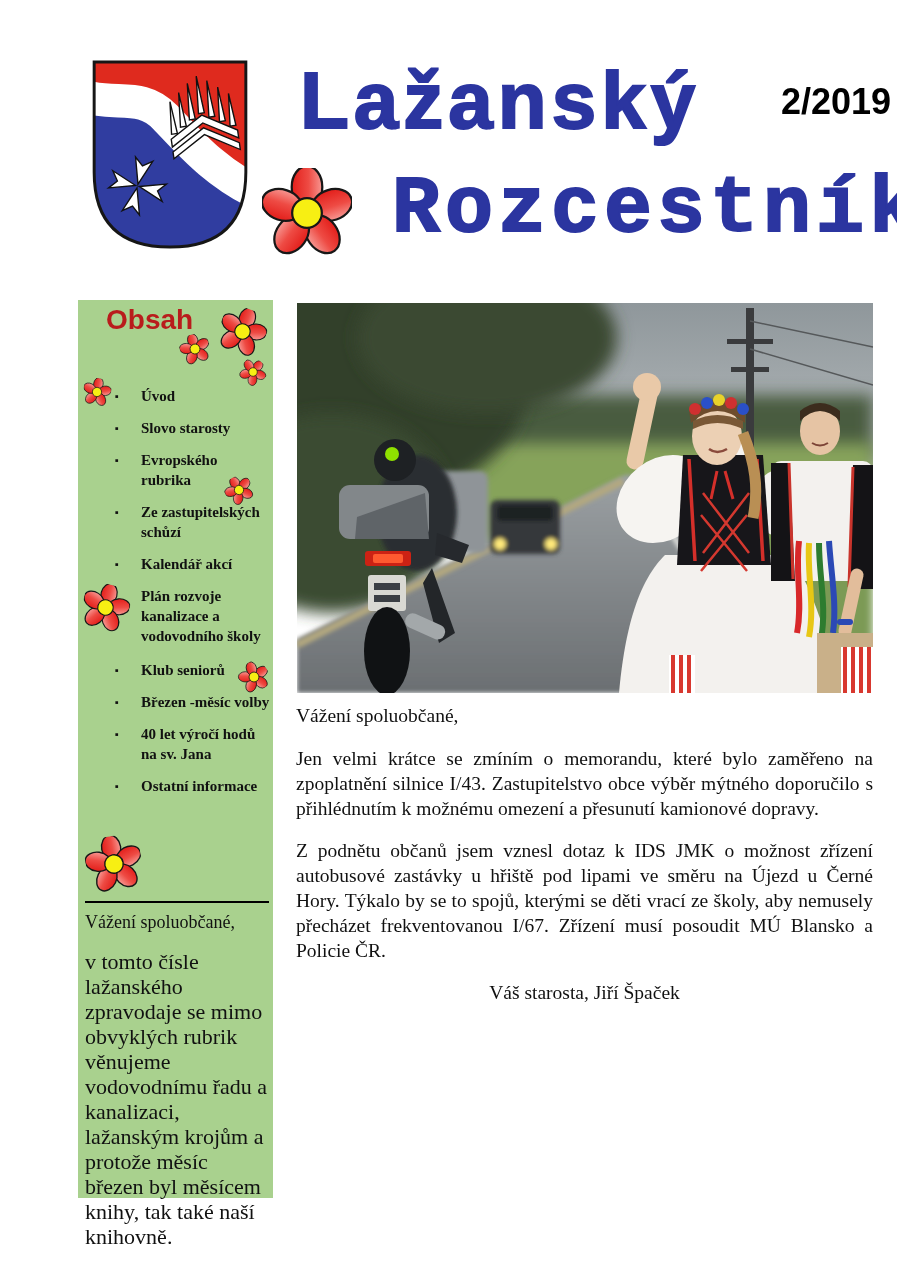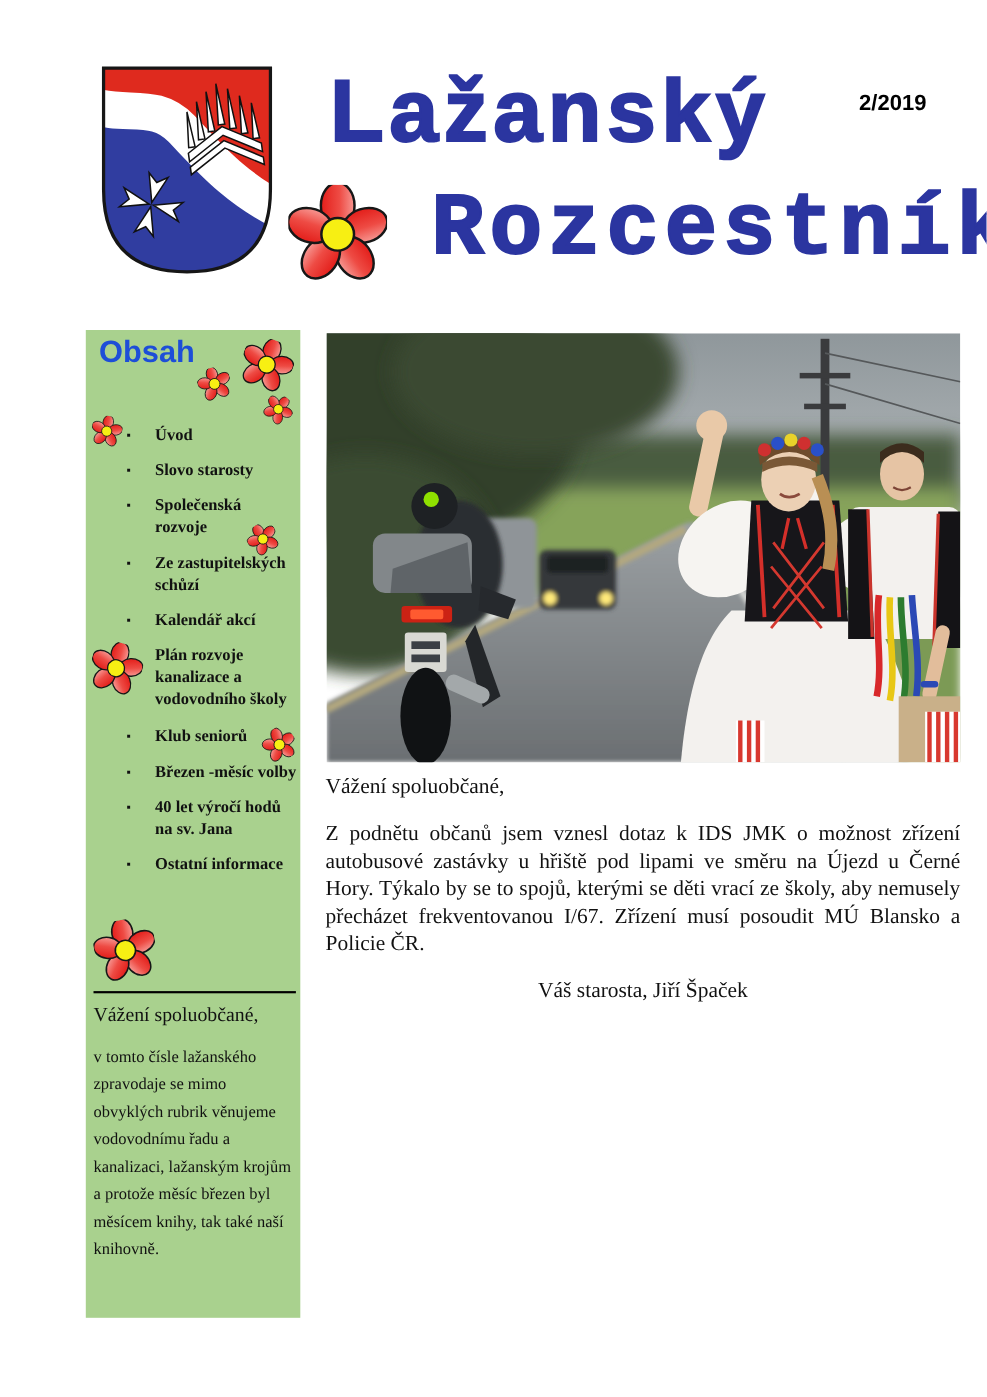--- a/index.html
+++ b/index.html
@@ -7,37 +7,37 @@
         font-family:"Liberation Serif", serif;color:#111;}
 
   
   .coat{position:absolute;left:86px;top:56px;width:168px;height:197px;}
   .title-line{position:absolute;font-family:"Liberation Sans", sans-serif;font-weight:bold;
         font-size:80px;line-height:1;color:#2b35a0;letter-spacing:5px;
         -webkit-text-stroke:2px #2b35a0;white-space:nowrap;}
   .t1{left:300px;top:61px;}
   .t2{left:392px;top:170px;font-family:Liberation Mono, monospace;}
   .issue{position:absolute;left:781px;top:84px;font-family:"Liberation Sans", sans-serif;
-        font-weight:bold;font-size:20px;line-height:1;color:#000;}
+        font-weight:bold;font-size:36px;line-height:1;color:#000;}
 
   
   .flower{position:absolute;z-index:5;}
 
   
   .sidebar{position:absolute;left:78px;top:300px;width:195px;height:898px;background:#a9d18e;}
-  .sidebar h2{position:absolute;left:12px;top:4px;margin:0;font-family:"Liberation Sans", sans-serif;
-        font-weight:bold;font-size:28px;color:#1d4ed8;}
+  .sidebar h2{position:absolute;left:28px;top:4px;margin:0;font-family:"Liberation Sans", sans-serif;
+        font-weight:bold;font-size:28px;color:#b91c1c;}
   .toc{position:absolute;left:0;top:86px;width:195px;margin:0;padding:0;list-style:none;}
   .toc li{position:relative;padding:0 3px 0 63px;margin:0 0 12px 0;
         font-weight:bold;font-size:15px;line-height:20px;}
   .toc li:nth-child(7){margin-top:14px;}
   .toc .bullet{position:absolute;left:37px;top:0;font-size:11px;line-height:20px;}
   .rule{position:absolute;left:7px;top:601px;width:184px;border-top:2px solid #000;}
   .greet{position:absolute;left:7px;top:610px;margin:0;font-size:18px;line-height:25px;}
-  .note{position:absolute;left:7px;top:649px;width:185px;margin:0;font-size:15px;line-height:25px;}
+  .note{position:absolute;left:7px;top:649px;width:185px;margin:0;font-size:22px;line-height:25px;}
 
   
   .photo{position:absolute;left:297px;top:303px;width:576px;height:390px;}
   .content{position:absolute;left:296px;top:703px;width:577px;font-size:19.5px;line-height:25px;
         text-align:justify;}
   .content p{margin:0 0 17px 0;}
   .content .salutation{margin-bottom:18px;}
   .signature{margin-top:27px;text-align:center;}
 </style>
 </head>
@@ -135,21 +135,21 @@
     <li>
         <span class="bullet">▪</span>
         <span class="lbl">Úvod</span>
       </li>
         <li>
         <span class="bullet">▪</span>
         <span class="lbl">Slovo starosty</span>
       </li>
         <li>
         <span class="bullet">▪</span>
-        <span class="lbl">Společenská rozvoje</span>
+        <span class="lbl">Evropského rubrika</span>
       </li>
         <li>
         <span class="bullet">▪</span>
         <span class="lbl">Ze zastupitelských schůzí</span>
       </li>
         <li>
         <span class="bullet">▪</span>
         <span class="lbl">Kalendář akcí</span>
       </li>
         <li>
@@ -292,18 +292,19 @@
         <rect x="372" y="352" width="26" height="38" fill="#ffffff"></rect>
         <path d="M376,352 V390 M384,352 V390 M392,352 V390" stroke="#d8382f" stroke-width="4"></path>
       </g>
     </g>
   </svg>
 
   <main class="content">
     <p class="salutation">Vážení spoluobčané,</p>
     <div>
 
+        <p>Jen velmi krátce se zmíním o memorandu, které bylo zaměřeno na zpoplatnění silnice I/43. Zastupitelstvo obce výběr mýtného doporučilo s přihlédnutím k možnému omezení a přesunutí kamionové dopravy.</p>
         <p>Z podnětu občanů jsem vznesl dotaz k IDS JMK o možnost zřízení autobusové zastávky u hřiště pod lipami ve směru na Újezd u Černé Hory. Týkalo by se to spojů, kterými se děti vrací ze školy, aby nemusely přecházet frekventovanou I/67. Zřízení musí posoudit MÚ Blansko a Policie ČR.</p>
       </div>
     <p class="signature">Váš starosta, Jiří Špaček</p>
   </main>
 
 </div>
 
 </body></html>

